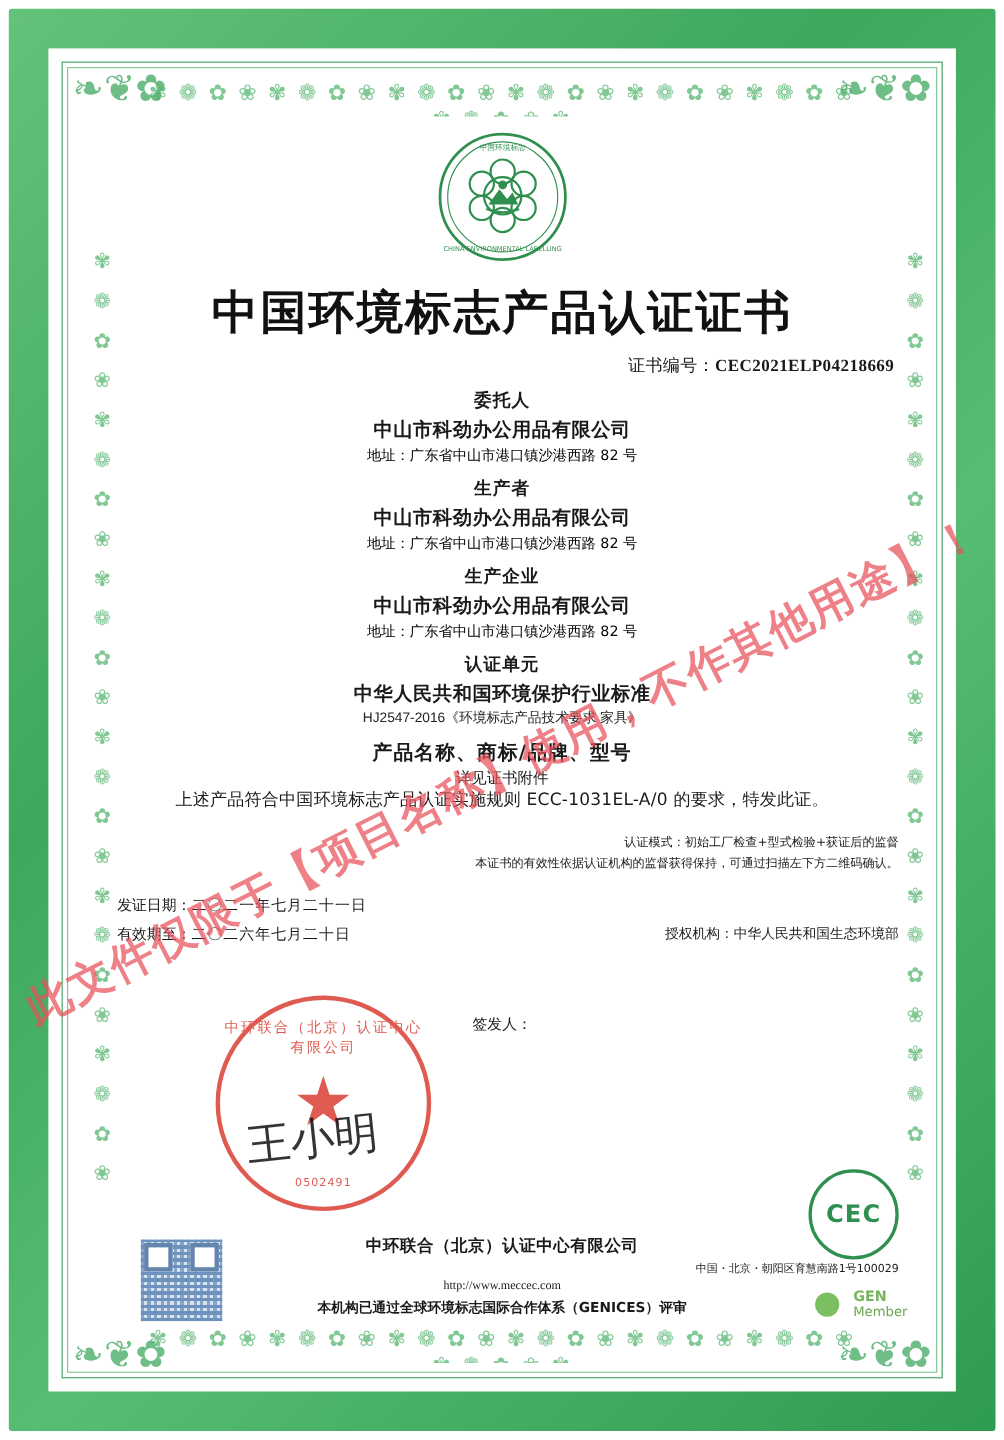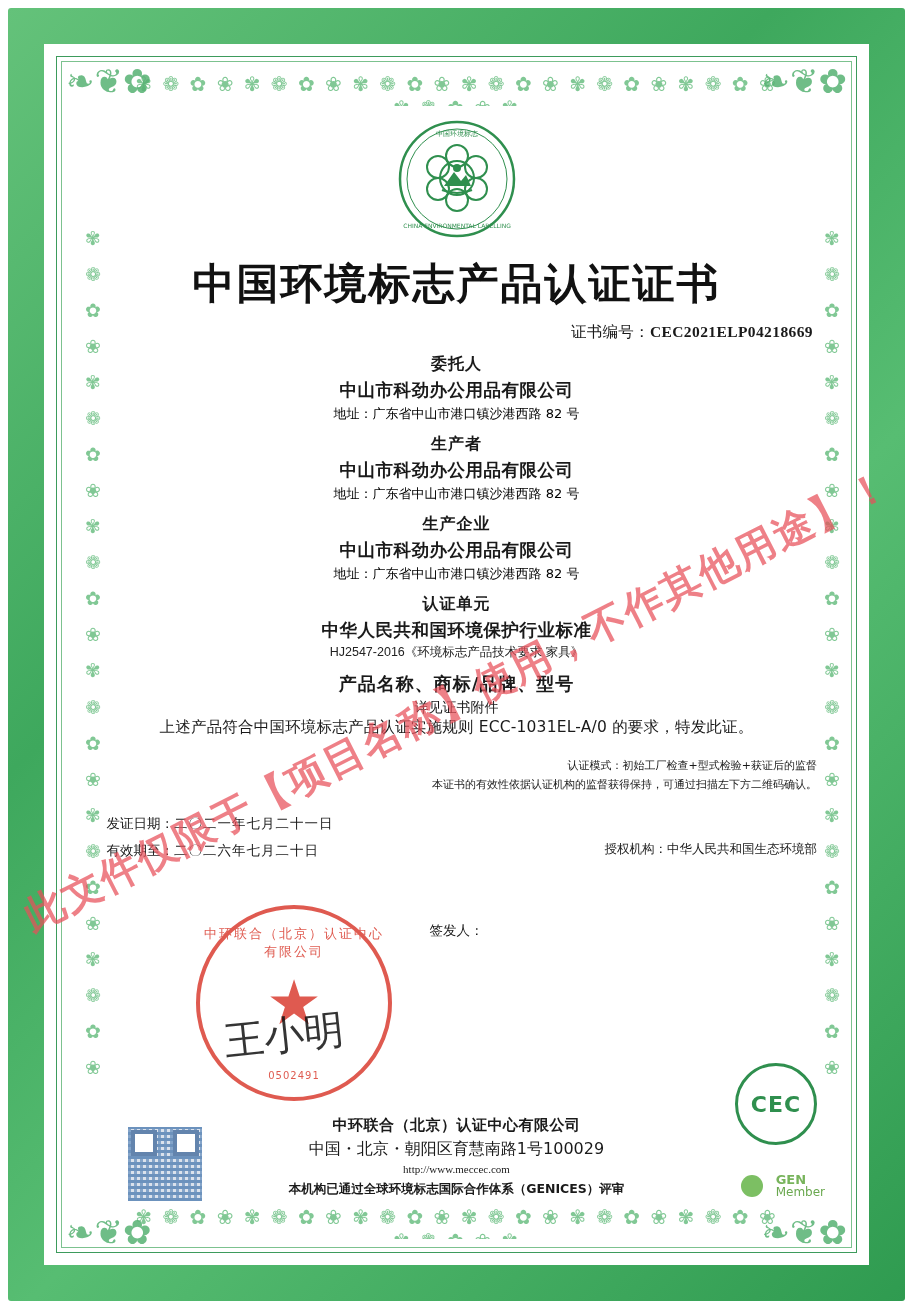--- a/index.html
+++ b/index.html
@@ -204,21 +204,21 @@
 
   
   .footer {
     position: absolute;
     left: 0; right: 0;
     bottom: -258px;
     text-align: center;
     font-family: "DejaVu Sans", sans-serif;
   }
   .f1 { font-size: 15px; font-weight: bold; letter-spacing: .5px; }
-  .f2 { font-size: 16px; margin-top: 4px; }
+  .f2 { font-size: 10px; margin-top: 4px; text-align: right; }
   .f3 { font-size: 11px; margin-top: 3px; font-family: "Liberation Serif", serif;}
   .f4 { font-size: 12.5px; margin-top: 6px; font-weight: bold; }
 
   
   .qr {
     position: absolute;
     left: 128px;
     bottom: 108px;
     width: 74px;
     height: 74px;

